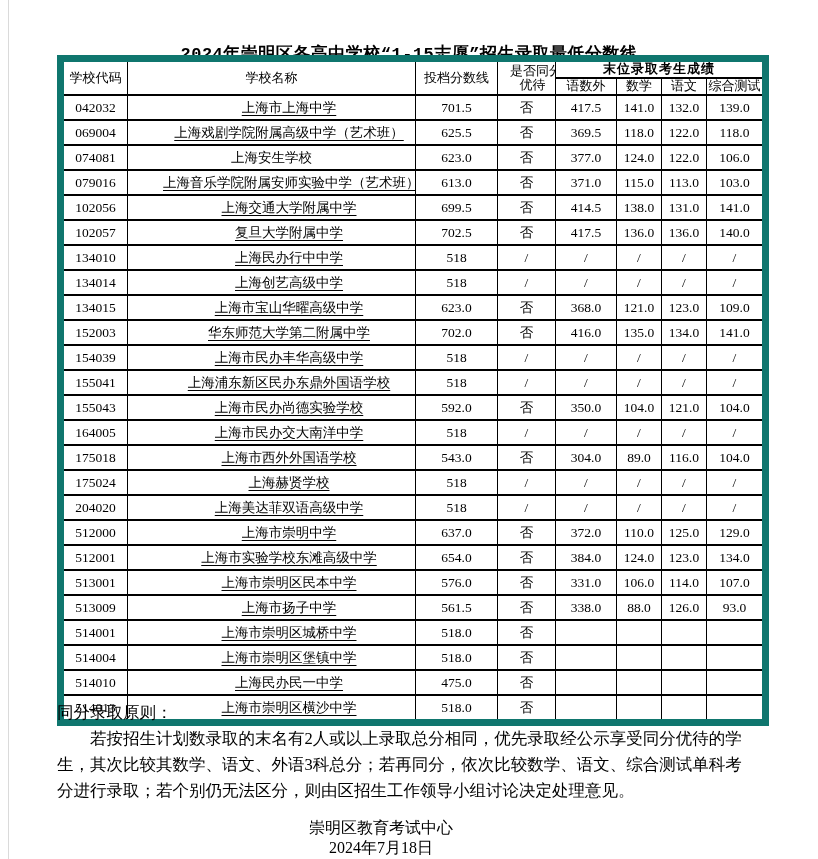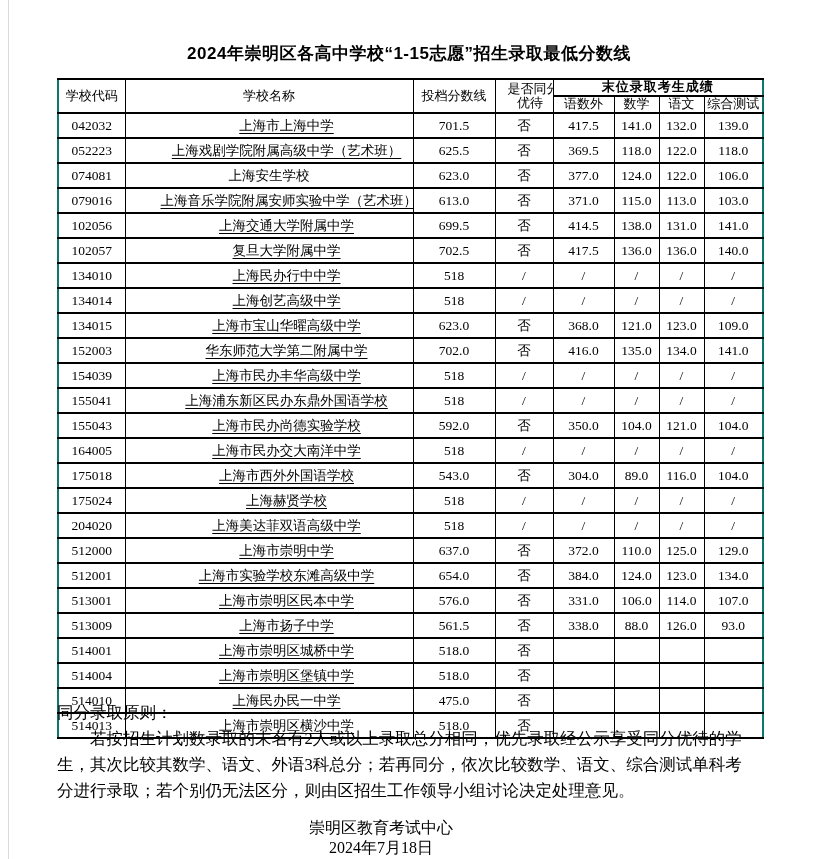--- a/index.html
+++ b/index.html
@@ -15,32 +15,32 @@
   .scan-edge {
     position: absolute;
     left: 8px; top: 0; bottom: 0;
     width: 1px;
     background: #dadada;
   }
   .doc-title {
     position: absolute;
     left: 0; right: 0; top: 42px;
     text-align: center;
-    font-family: Liberation Sans, sans-serif;
+    font-family: Liberation Mono, monospace;
     font-weight: bold;
     font-size: 17px;
     letter-spacing: 0.5px;
   }
   table.score-table {
     position: absolute;
-    left: 57px; top: 78px;
+    left: 57px; top: 55px;
     width: 705px;
     border-collapse: collapse;
     table-layout: fixed;
-    border: 2px solid #0f766e;
+    border: 7px solid #0f766e;
   }
   .score-table th, .score-table td {
     border-left: 1px solid #000;
     border-right: 1px solid #000;
     border-top: 2px solid #000;
     border-bottom: 2px solid #000;
     padding: 0;
     text-align: center;
     vertical-align: middle;
     font-weight: normal;
@@ -111,21 +111,21 @@
           <td>042032</td>
           <td class="name-cell u">上海市上海中学</td>
           <td>701.5</td>
           <td>否</td>
           <td>417.5</td>
           <td>141.0</td>
           <td>132.0</td>
           <td>139.0</td>
         </tr>
         <tr>
-          <td>052223</td>
+          <td>069004</td>
           <td class="name-cell u">上海戏剧学院附属高级中学（艺术班）</td>
           <td>625.5</td>
           <td>否</td>
           <td>369.5</td>
           <td>118.0</td>
           <td>122.0</td>
           <td>118.0</td>
         </tr>
         <tr>
           <td>074081</td>

